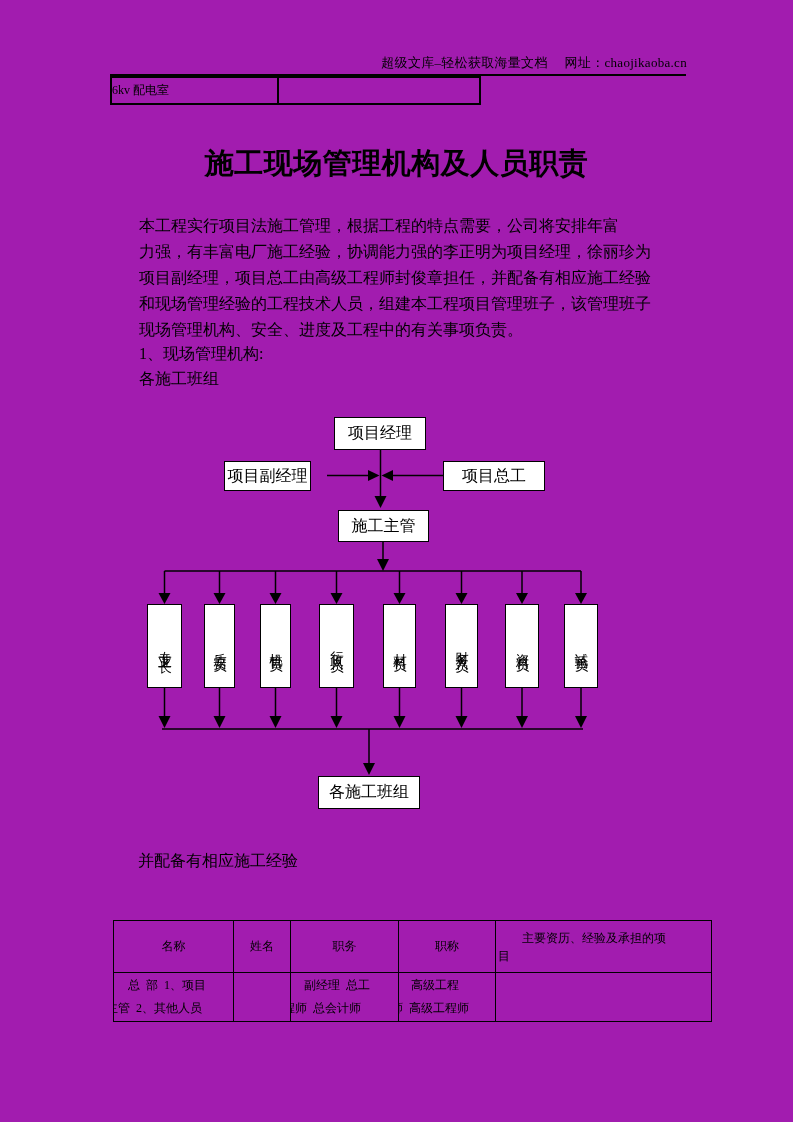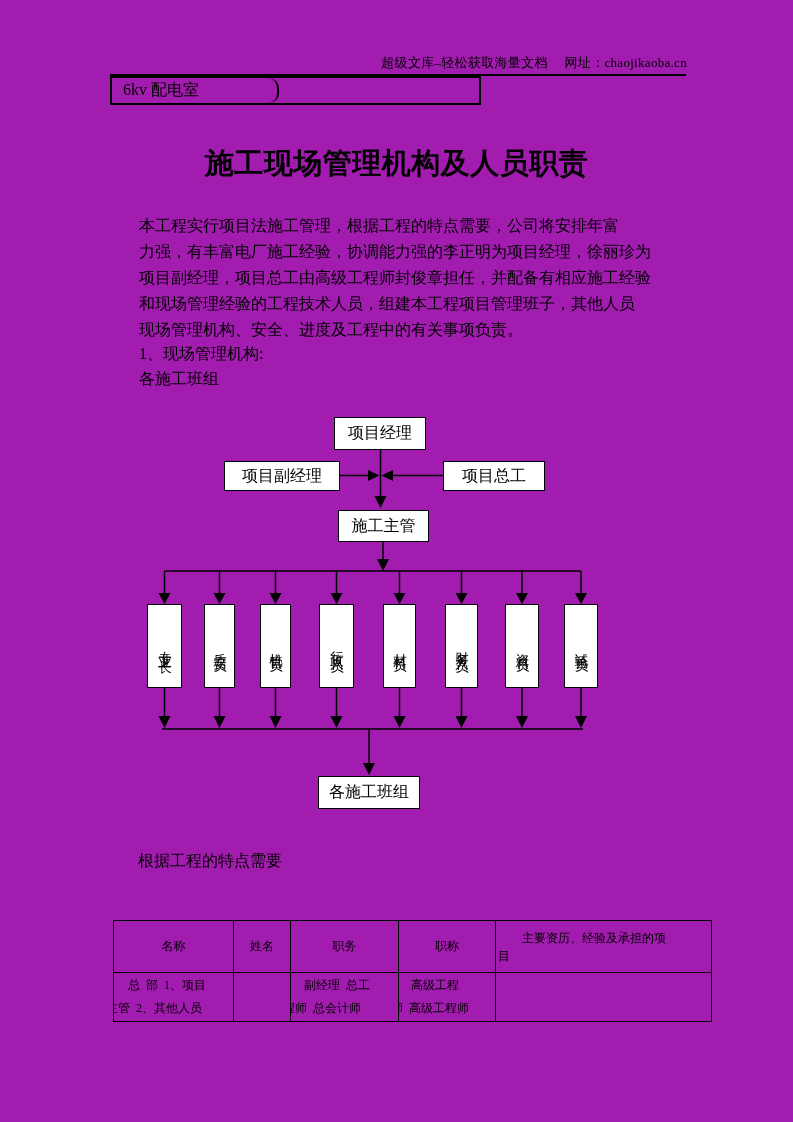--- a/index.html
+++ b/index.html
@@ -4,21 +4,21 @@
 <style>
   html,body{margin:0;padding:0;background:#e8e8e8;}
   .page{position:relative;width:793px;height:1122px;margin:0 auto;background:#a21caf;
         font-family:"Liberation Serif","DejaVu Serif",serif;color:#000;overflow:hidden;}
   .abs{position:absolute;}
   .watermark{top:54px;right:106px;font-size:13px;white-space:pre;letter-spacing:.3px;}
   .rule{left:110px;top:74px;width:576px;height:2px;background:#000;}
   .eqtable{left:110px;top:76px;width:371px;height:29px;border:2px solid #000;
            box-sizing:border-box;display:flex;}
   .eqcell1{width:167px;border-right:2px solid #000;box-sizing:border-box;display:flex;
-           align-items:center;padding-left:11px;font-size:16px;white-space:pre;border-radius:10px;}
+           align-items:center;font-size:12px;white-space:pre;}
   .eqcell2{flex:1;}
   .title{left:0;top:144px;width:100%;text-align:center;font-size:29px;font-weight:bold;
          font-family:"Liberation Sans","DejaVu Sans",sans-serif;letter-spacing:.5px;}
   .bodyline{left:139px;font-size:16px;white-space:pre;}
   .obox{border:1.5px solid #000;background:#fff;box-sizing:border-box;display:flex;
         align-items:center;justify-content:center;font-size:16px;white-space:pre;}
   .vbox{writing-mode:vertical-rl;text-orientation:upright;font-size:13.5px;
         letter-spacing:3px;justify-content:center;}
   .caption{left:138px;top:851px;font-size:16px;}
   table.roster{position:absolute;left:113px;top:920px;width:598px;border-collapse:collapse;
@@ -47,21 +47,21 @@
     <div class="eqcell1">6kv 配电室</div>
     <div class="eqcell2"></div>
   </div>
 
   <div class="abs title">施工现场管理机构及人员职责</div>
 
   <div>
     <div class="abs bodyline" style="top:216px">本工程实行项目法施工管理，根据工程的特点需要，公司将安排年富</div>
     <div class="abs bodyline" style="top:242px">力强，有丰富电厂施工经验，协调能力强的李正明为项目经理，徐丽珍为</div>
     <div class="abs bodyline" style="top:268px">项目副经理，项目总工由高级工程师封俊章担任，并配备有相应施工经验</div>
-    <div class="abs bodyline" style="top:294px">和现场管理经验的工程技术人员，组建本工程项目管理班子，其他人员</div>
+    <div class="abs bodyline" style="top:294px">和现场管理经验的工程技术人员，组建本工程项目管理班子，该管理班子</div>
     <div class="abs bodyline" style="top:320px">现场管理机构、安全、进度及工程中的有关事项负责。</div>
     <div class="abs bodyline" style="top:344px">1、现场管理机构:</div>
     <div class="abs bodyline" style="top:369px">各施工班组</div>
   </div>
 
   <svg class="abs" style="left:0;top:0" width="793" height="1122" viewBox="0 0 793 1122">
     <g stroke="#000" stroke-width="1.5" fill="#000">
       <line x1="380.5" y1="450" x2="380.5" y2="498"></line>
       <polygon points="374.5,496 386.5,496 380.5,508" stroke="none"></polygon>
       <line x1="327" y1="475.5" x2="370" y2="475.5"></line>
@@ -107,37 +107,37 @@
         <polygon points="575,716 587,716 581,728" stroke="none"></polygon>
 
       <line x1="162" y1="729" x2="583" y2="729"></line>
       <line x1="369" y1="729" x2="369" y2="764"></line>
       <polygon points="363,763 375,763 369,775" stroke="none"></polygon>
     </g>
   </svg>
 
   <div>
     <div class="abs obox" style="left:334px;top:417px;width:92px;height:33px">项目经理</div>
-    <div class="abs obox" style="left:224px;top:461px;width:116px;height:30px">项目副经理</div>
+    <div class="abs obox" style="left:224px;top:461px;width:87px;height:30px">项目副经理</div>
     <div class="abs obox" style="left:443px;top:461px;width:102px;height:30px">项目总工</div>
     <div class="abs obox" style="left:338px;top:510px;width:91px;height:32px">施工主管</div>
 
     <div class="abs obox vbox" style="left:147px;top:604px;width:35px;height:84px">专业工长</div>
     <div class="abs obox vbox" style="left:204px;top:604px;width:31px;height:84px">质安员</div>
     <div class="abs obox vbox" style="left:260px;top:604px;width:31px;height:84px">机管员</div>
     <div class="abs obox vbox" style="left:319px;top:604px;width:35px;height:84px">行政人员</div>
     <div class="abs obox vbox" style="left:383px;top:604px;width:33px;height:84px">材料员</div>
     <div class="abs obox vbox" style="left:445px;top:604px;width:33px;height:84px">财务人员</div>
     <div class="abs obox vbox" style="left:505px;top:604px;width:34px;height:84px">资料员</div>
     <div class="abs obox vbox" style="left:564px;top:604px;width:34px;height:84px">试验员</div>
 
     <div class="abs obox" style="left:318px;top:776px;width:102px;height:33px">各施工班组</div>
   </div>
 
-  <div class="abs caption">根据工程的特点需要</div>
+  <div class="abs caption">并配备有相应施工经验</div>
 
   <table class="roster">
     <colgroup>
       <col style="width:120px">
         <col style="width:57px">
         <col style="width:108px">
       <col style="width:97px">
         <col style="width:216px">
     </colgroup>
     <tbody>

